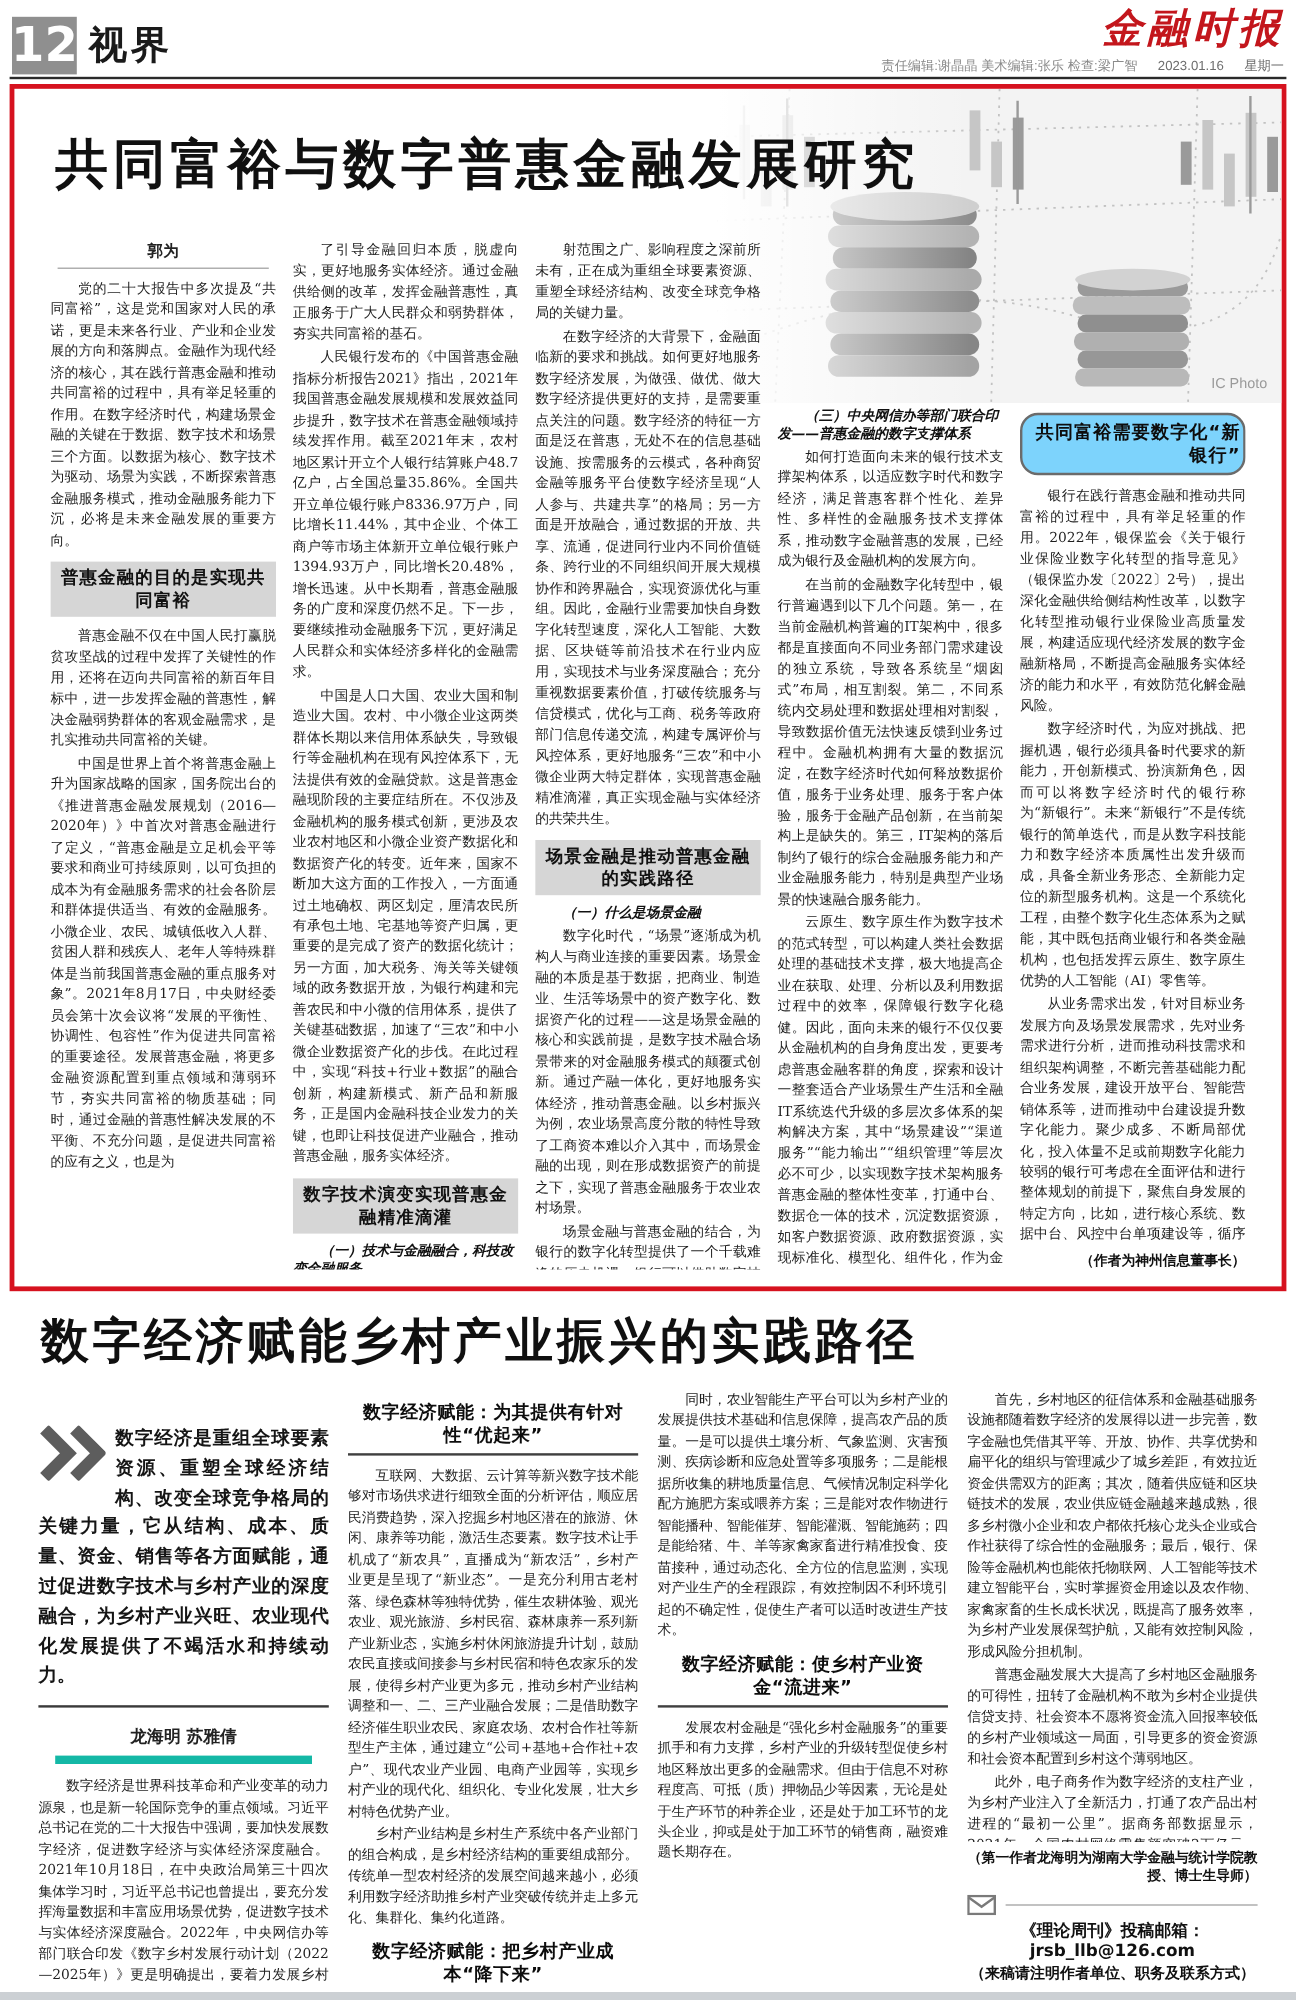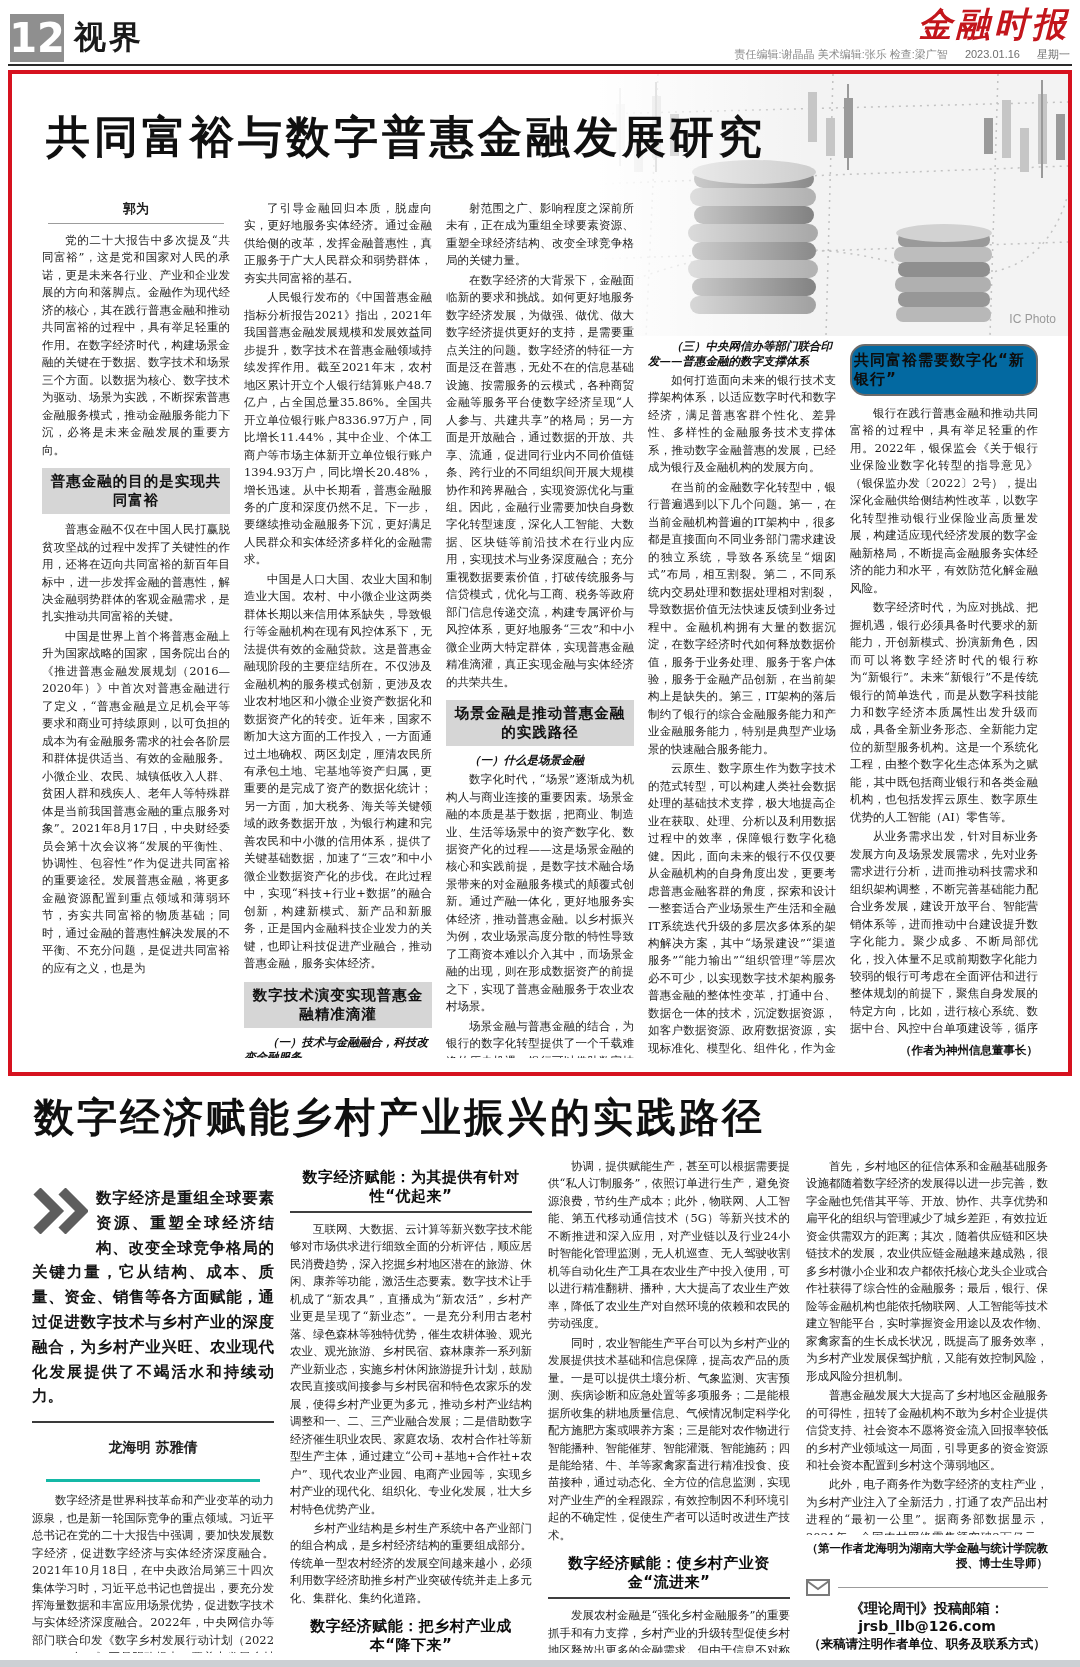--- a/index.html
+++ b/index.html
@@ -24,38 +24,38 @@
   .main-title{position:absolute;left:34px;top:34px;width:720px;margin:0;
               font:900 44px "DejaVu Serif",serif;color:#101010;letter-spacing:4px;}
   .main-cols{position:absolute;left:30px;right:30px;top:126px;bottom:14px;display:flex;gap:14px;}
   .col{flex:1;min-width:0;display:flex;flex-direction:column;}
   .colflow{flex:1;overflow:hidden;}
 
   .para{font-size:11.5px;line-height:1.52;text-align:justify;text-indent:2em;margin:0 0 2px;color:#1e1e1e;}
   .subhead{background:#d6d6d6;color:#111;font:bold 14.5px "DejaVu Sans",sans-serif;text-align:center;
            padding:4px 2px;margin:9px 0 7px;letter-spacing:1px;}
   .sub3{font:bold italic 11.5px "DejaVu Serif",serif;text-indent:2em;margin:5px 0 3px;color:#111;}
-  .side-box{border:2px solid #6b6b6b;border-radius:15px;background:#0369a1;color:#0d0d0d;
-            font:800 15px "DejaVu Sans",sans-serif;text-align:left;padding:5px 2px;margin:4px 0 9px;letter-spacing:1px;}
+  .side-box{border:2px solid #6b6b6b;border-radius:15px;background:#7dd3fc;color:#0d0d0d;
+            font:800 15px "DejaVu Sans",sans-serif;text-align:right;padding:5px 2px;margin:4px 0 9px;letter-spacing:1px;}
   .attribution{text-align:right;font:bold 11.5px "DejaVu Serif",serif;margin:6px 0 0;color:#111;}
   .byline1{text-align:center;font:bold 13px "DejaVu Serif",serif;border-bottom:1px solid #9c9c9c;
            padding-bottom:5px;margin:0 6px 8px;color:#222;}
 
   
   .bottom-article{position:absolute;left:8px;right:8px;top:1086px;height:571px;}
   .bottom-title{margin:4px 0 0 26px;font:900 40px "DejaVu Serif",serif;color:#101010;letter-spacing:3px;}
   .bottom-cols{position:absolute;left:24px;right:24px;top:72px;bottom:4px;display:flex;gap:16px;}
   .bcol{flex:1;min-width:0;display:flex;flex-direction:column;}
 
   .pullquote{position:relative;margin-top:28px;}
   .chevrons{float:left;margin:2px 8px 2px 0;}
   .pullquote p{margin:0;font:bold 15.5px "DejaVu Sans",sans-serif;line-height:1.6;text-align:justify;color:#151515;}
   .quote-rule{height:2px;background:#3a3a3a;margin:12px 0 16px;}
-  .byline2{text-align:center;font:bold 14px "DejaVu Serif",serif;border-bottom:3px solid #14b8a6;
-           padding-bottom:22px;margin:0 14px 10px;color:#222;}
+  .byline2{text-align:center;font:bold 14px "DejaVu Serif",serif;border-bottom:7px solid #14b8a6;
+           padding-bottom:6px;margin:0 14px 10px;color:#222;}
   .subhead-u{font:800 15px "DejaVu Sans",sans-serif;text-align:center;color:#0d0d0d;
              border-bottom:2px solid #3f3f3f;padding-bottom:5px;margin:10px 0 8px;letter-spacing:0.5px;}
 
   .footer-box{margin-top:8px;}
   .footer-rule-row{display:flex;align-items:center;gap:8px;margin-bottom:4px;}
   .footer-line{flex:1;height:1px;background:#9b9b9b;}
   .footer-email{text-align:center;font:bold 14px "DejaVu Sans",sans-serif;color:#111;margin:4px 0 2px;}
   .footer-note{text-align:center;font:bold 12.5px "DejaVu Serif",serif;color:#111;}
 
   .page-bottom-strip{position:absolute;left:0;right:0;bottom:0;height:7px;background:#ccd0d4;}
@@ -222,21 +222,20 @@
         <div class="colflow">
             <div class="subhead-u">数字经济赋能：为其提供有针对性“优起来”</div>
             <p class="para">互联网、大数据、云计算等新兴数字技术能够对市场供求进行细致全面的分析评估，顺应居民消费趋势，深入挖掘乡村地区潜在的旅游、休闲、康养等功能，激活生态要素。数字技术让手机成了“新农具”，直播成为“新农活”，乡村产业更是呈现了“新业态”。一是充分利用古老村落、绿色森林等独特优势，催生农耕体验、观光农业、观光旅游、乡村民宿、森林康养一系列新产业新业态，实施乡村休闲旅游提升计划，鼓励农民直接或间接参与乡村民宿和特色农家乐的发展，使得乡村产业更为多元，推动乡村产业结构调整和一、二、三产业融合发展；二是借助数字经济催生职业农民、家庭农场、农村合作社等新型生产主体，通过建立“公司+基地+合作社+农户”、现代农业产业园、电商产业园等，实现乡村产业的现代化、组织化、专业化发展，壮大乡村特色优势产业。</p>
             <p class="para">乡村产业结构是乡村生产系统中各产业部门的组合构成，是乡村经济结构的重要组成部分。传统单一型农村经济的发展空间越来越小，必须利用数字经济助推乡村产业突破传统并走上多元化、集群化、集约化道路。</p>
             <div class="subhead-u">数字经济赋能：把乡村产业成本“降下来”</div>
           </div>
       </div>
 
       <div class="bcol">
         <div class="colflow">
-            <p class="para">协调，提供赋能生产，甚至可以根据需要提供“私人订制服务”，依照订单进行生产，避免资源浪费，节约生产成本；此外，物联网、人工智能、第五代移动通信技术（5G）等新兴技术的不断推进和深入应用，对产业链以及行业24小时智能化管理监测，无人机巡查、无人驾驶收割机等自动化生产工具在农业生产中投入使用，可以进行精准翻耕、播种，大大提高了农业生产效率，降低了农业生产对自然环境的依赖和农民的劳动强度。</p>
             <p class="para">同时，农业智能生产平台可以为乡村产业的发展提供技术基础和信息保障，提高农产品的质量。一是可以提供土壤分析、气象监测、灾害预测、疾病诊断和应急处置等多项服务；二是能根据所收集的耕地质量信息、气候情况制定科学化配方施肥方案或喂养方案；三是能对农作物进行智能播种、智能催芽、智能灌溉、智能施药；四是能给猪、牛、羊等家禽家畜进行精准投食、疫苗接种，通过动态化、全方位的信息监测，实现对产业生产的全程跟踪，有效控制因不利环境引起的不确定性，促使生产者可以适时改进生产技术。</p>
             <div class="subhead-u">数字经济赋能：使乡村产业资金“流进来”</div>
             <p class="para">发展农村金融是“强化乡村金融服务”的重要抓手和有力支撑，乡村产业的升级转型促使乡村地区释放出更多的金融需求。但由于信息不对称程度高、可抵（质）押物品少等因素，无论是处于生产环节的种养企业，还是处于加工环节的龙头企业，抑或是处于加工环节的销售商，融资难题长期存在。</p>
           </div>
       </div>
 
       <div class="bcol">
         <div class="colflow">
             <p class="para">首先，乡村地区的征信体系和金融基础服务设施都随着数字经济的发展得以进一步完善，数字金融也凭借其平等、开放、协作、共享优势和扁平化的组织与管理减少了城乡差距，有效拉近资金供需双方的距离；其次，随着供应链和区块链技术的发展，农业供应链金融越来越成熟，很多乡村微小企业和农户都依托核心龙头企业或合作社获得了综合性的金融服务；最后，银行、保险等金融机构也能依托物联网、人工智能等技术建立智能平台，实时掌握资金用途以及农作物、家禽家畜的生长成长状况，既提高了服务效率，为乡村产业发展保驾护航，又能有效控制风险，形成风险分担机制。</p>
             <p class="para">普惠金融发展大大提高了乡村地区金融服务的可得性，扭转了金融机构不敢为乡村企业提供信贷支持、社会资本不愿将资金流入回报率较低的乡村产业领域这一局面，引导更多的资金资源和社会资本配置到乡村这个薄弱地区。</p>

